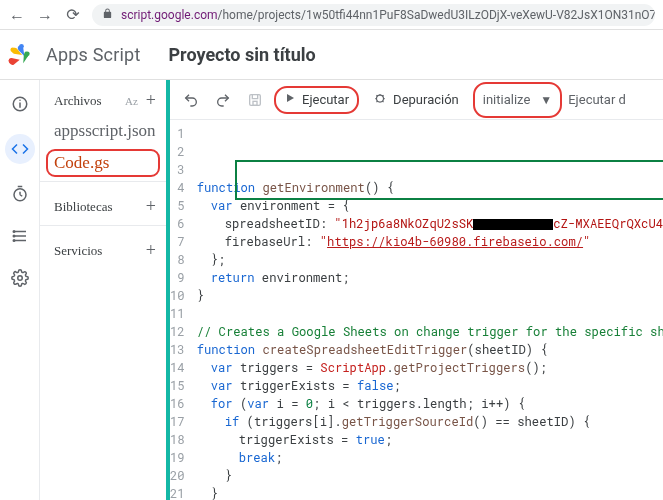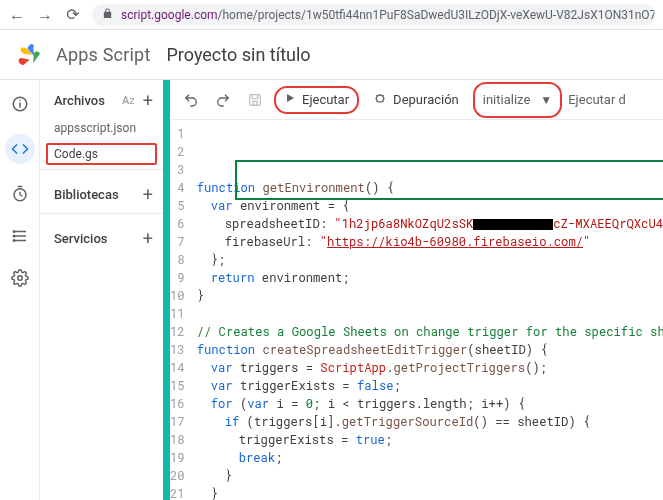--- a/index.html
+++ b/index.html
@@ -38,31 +38,31 @@
     overflow: hidden;
     white-space: nowrap;
   }
   .url-host { color: #701a75; }
 
   
   .app-header {
     height: 50px;
     display: flex;
     align-items: center;
-    padding: 0 14px;
+    padding: 0 4px;
     gap: 14px;
     border-bottom: 1px solid #e0e0e0;
   }
   .logo {
     width: 28px; height: 28px;
     position: relative;
   }
   .logo svg { width: 28px; height: 28px; }
   .app-name { font-size: 18px; color: #5f6368; letter-spacing: .2px; }
-  .project-title { font-size: 18px; color: #3c4043; margin-left: 2px; }
+  .project-title { font-size: 18px; color: #3c4043; margin-left: 14px; font-weight: bold; }
 
   
   .main {
     display: flex;
     height: calc(500px - 30px - 50px);
   }
 
   
   .left-rail {
     width: 40px;
@@ -82,47 +82,48 @@
   }
   .rail-icon.active {
     color: #1a73e8;
     background: #e8f0fe;
     width: 30px; height: 30px;
   }
 
   
   .file-panel {
     width: 130px;
-    border-right: 7px solid #14b8a6;
+    border-right: 4px solid #14b8a6;
     font-size: 13px;
     color: #3c4043;
     overflow: hidden;
+    font-family: Liberation Serif, serif;
   }
   .panel-section {
     padding: 10px 10px 4px 14px;
     display:flex;
     align-items:center;
     justify-content: space-between;
     font-weight: 500;
     color: #3c4043;
   }
   .panel-plus {
     font-size: 18px; color: #5f6368; font-weight: 400;
   }
   .file-item {
     padding: 6px 14px;
-    font-size: 12px;
+    font-size: 17px;
     color: #5f6368;
   }
   .file-item.selected {
     border: 2px solid #e53935;
-    border-radius: 2px;
+    border-radius: 9px;
     margin: 2px 6px;
     padding: 2px 6px;
-    color: #404040;
+    color: #c2410c;
   }
   .lib-item {
     padding: 8px 14px;
     font-size: 13px;
     color: #3c4043;
   }
   .divider { height:1px; background:#e8eaed; margin: 4px 0; }
 
   
   .editor-area {

